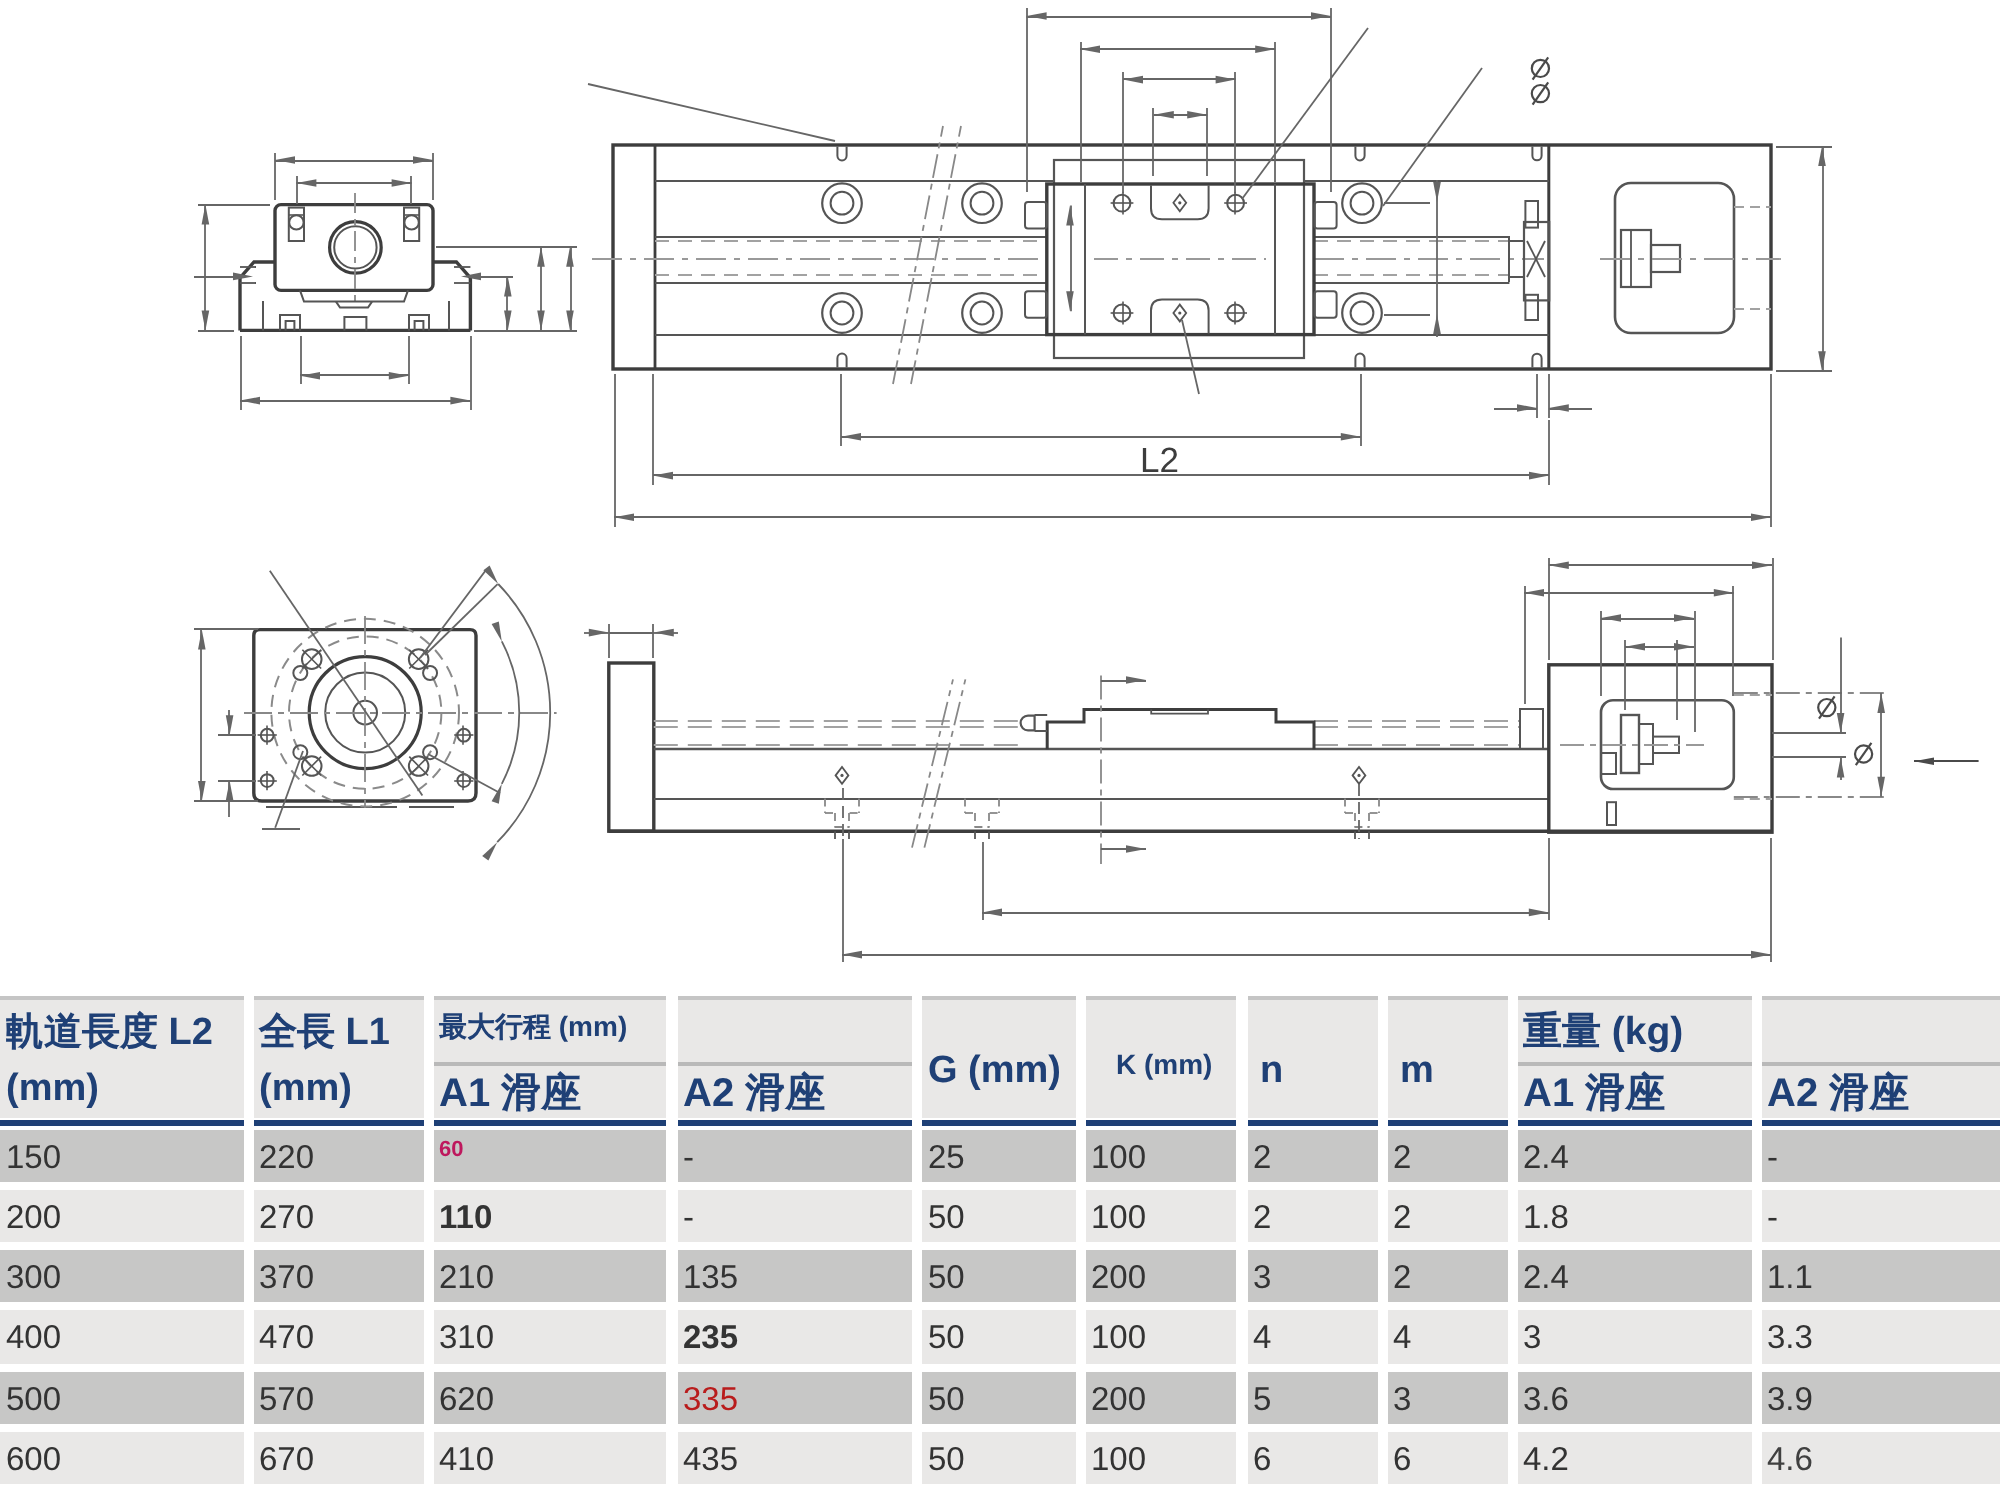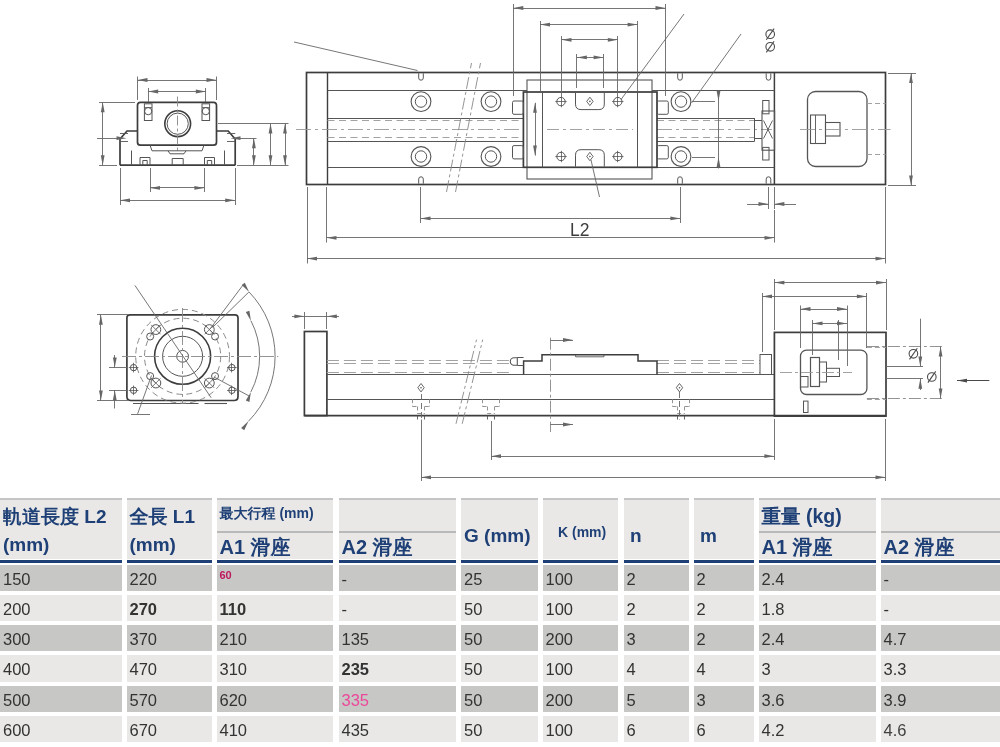--- a/index.html
+++ b/index.html
@@ -446,21 +446,21 @@
 <div style="position:absolute;left:626.5px;top:568.5px;font-size:16.5px;color:#333;font-weight:400;white-space:nowrap;line-height:1.22">2</div>
 <div style="position:absolute;left:693.5px;top:564.5px;width:60px;height:26.2px;background:#c7c7c6"></div>
 <div style="position:absolute;left:696.5px;top:568.5px;font-size:16.5px;color:#333;font-weight:400;white-space:nowrap;line-height:1.22">2</div>
 <div style="position:absolute;left:758.5px;top:564.5px;width:117px;height:26.2px;background:#c7c7c6"></div>
 <div style="position:absolute;left:761.5px;top:568.5px;font-size:16.5px;color:#333;font-weight:400;white-space:nowrap;line-height:1.22">2.4</div>
 <div style="position:absolute;left:880.5px;top:564.5px;width:119.5px;height:26.2px;background:#c7c7c6"></div>
 <div style="position:absolute;left:883.5px;top:568.5px;font-size:16.5px;color:#333;font-weight:400;white-space:nowrap;line-height:1.22">-</div>
 <div style="position:absolute;left:0px;top:594.8px;width:121.5px;height:26.2px;background:#e9e8e7"></div>
 <div style="position:absolute;left:3px;top:598.8px;font-size:16.5px;color:#333;font-weight:400;white-space:nowrap;line-height:1.22">200</div>
 <div style="position:absolute;left:126.5px;top:594.8px;width:85px;height:26.2px;background:#e9e8e7"></div>
-<div style="position:absolute;left:129.5px;top:598.8px;font-size:16.5px;color:#333;font-weight:700;white-space:nowrap;line-height:1.22">270</div>
+<div style="position:absolute;left:129.5px;top:598.8px;font-size:16.5px;color:#333;font-weight:400;white-space:nowrap;line-height:1.22">270</div>
 <div style="position:absolute;left:216.5px;top:594.8px;width:116.5px;height:26.2px;background:#e9e8e7"></div>
 <div style="position:absolute;left:219.5px;top:598.8px;font-size:16.5px;color:#333;font-weight:700;white-space:nowrap;line-height:1.22">110</div>
 <div style="position:absolute;left:338.5px;top:594.8px;width:117.5px;height:26.2px;background:#e9e8e7"></div>
 <div style="position:absolute;left:341.5px;top:598.8px;font-size:16.5px;color:#333;font-weight:400;white-space:nowrap;line-height:1.22">-</div>
 <div style="position:absolute;left:461px;top:594.8px;width:76.5px;height:26.2px;background:#e9e8e7"></div>
 <div style="position:absolute;left:464px;top:598.8px;font-size:16.5px;color:#333;font-weight:400;white-space:nowrap;line-height:1.22">50</div>
 <div style="position:absolute;left:542.5px;top:594.8px;width:75.5px;height:26.2px;background:#e9e8e7"></div>
 <div style="position:absolute;left:545.5px;top:598.8px;font-size:16.5px;color:#333;font-weight:400;white-space:nowrap;line-height:1.22">100</div>
 <div style="position:absolute;left:623.5px;top:594.8px;width:65px;height:26.2px;background:#e9e8e7"></div>
 <div style="position:absolute;left:626.5px;top:598.8px;font-size:16.5px;color:#333;font-weight:400;white-space:nowrap;line-height:1.22">2</div>
@@ -482,21 +482,21 @@
 <div style="position:absolute;left:464px;top:629.1px;font-size:16.5px;color:#333;font-weight:400;white-space:nowrap;line-height:1.22">50</div>
 <div style="position:absolute;left:542.5px;top:625.1px;width:75.5px;height:26.2px;background:#c7c7c6"></div>
 <div style="position:absolute;left:545.5px;top:629.1px;font-size:16.5px;color:#333;font-weight:400;white-space:nowrap;line-height:1.22">200</div>
 <div style="position:absolute;left:623.5px;top:625.1px;width:65px;height:26.2px;background:#c7c7c6"></div>
 <div style="position:absolute;left:626.5px;top:629.1px;font-size:16.5px;color:#333;font-weight:400;white-space:nowrap;line-height:1.22">3</div>
 <div style="position:absolute;left:693.5px;top:625.1px;width:60px;height:26.2px;background:#c7c7c6"></div>
 <div style="position:absolute;left:696.5px;top:629.1px;font-size:16.5px;color:#333;font-weight:400;white-space:nowrap;line-height:1.22">2</div>
 <div style="position:absolute;left:758.5px;top:625.1px;width:117px;height:26.2px;background:#c7c7c6"></div>
 <div style="position:absolute;left:761.5px;top:629.1px;font-size:16.5px;color:#333;font-weight:400;white-space:nowrap;line-height:1.22">2.4</div>
 <div style="position:absolute;left:880.5px;top:625.1px;width:119.5px;height:26.2px;background:#c7c7c6"></div>
-<div style="position:absolute;left:883.5px;top:629.1px;font-size:16.5px;color:#333;font-weight:400;white-space:nowrap;line-height:1.22">4.7</div>
+<div style="position:absolute;left:883.5px;top:629.1px;font-size:16.5px;color:#333;font-weight:400;white-space:nowrap;line-height:1.22">1.1</div>
 <div style="position:absolute;left:0px;top:655.4px;width:121.5px;height:26.2px;background:#e9e8e7"></div>
 <div style="position:absolute;left:3px;top:659.4px;font-size:16.5px;color:#333;font-weight:400;white-space:nowrap;line-height:1.22">400</div>
 <div style="position:absolute;left:126.5px;top:655.4px;width:85px;height:26.2px;background:#e9e8e7"></div>
 <div style="position:absolute;left:129.5px;top:659.4px;font-size:16.5px;color:#333;font-weight:400;white-space:nowrap;line-height:1.22">470</div>
 <div style="position:absolute;left:216.5px;top:655.4px;width:116.5px;height:26.2px;background:#e9e8e7"></div>
 <div style="position:absolute;left:219.5px;top:659.4px;font-size:16.5px;color:#333;font-weight:400;white-space:nowrap;line-height:1.22">310</div>
 <div style="position:absolute;left:338.5px;top:655.4px;width:117.5px;height:26.2px;background:#e9e8e7"></div>
 <div style="position:absolute;left:341.5px;top:659.4px;font-size:16.5px;color:#333;font-weight:700;white-space:nowrap;line-height:1.22">235</div>
 <div style="position:absolute;left:461px;top:655.4px;width:76.5px;height:26.2px;background:#e9e8e7"></div>
 <div style="position:absolute;left:464px;top:659.4px;font-size:16.5px;color:#333;font-weight:400;white-space:nowrap;line-height:1.22">50</div>
@@ -510,21 +510,21 @@
 <div style="position:absolute;left:761.5px;top:659.4px;font-size:16.5px;color:#333;font-weight:400;white-space:nowrap;line-height:1.22">3</div>
 <div style="position:absolute;left:880.5px;top:655.4px;width:119.5px;height:26.2px;background:#e9e8e7"></div>
 <div style="position:absolute;left:883.5px;top:659.4px;font-size:16.5px;color:#333;font-weight:400;white-space:nowrap;line-height:1.22">3.3</div>
 <div style="position:absolute;left:0px;top:685.7px;width:121.5px;height:26.2px;background:#c7c7c6"></div>
 <div style="position:absolute;left:3px;top:689.7px;font-size:16.5px;color:#333;font-weight:400;white-space:nowrap;line-height:1.22">500</div>
 <div style="position:absolute;left:126.5px;top:685.7px;width:85px;height:26.2px;background:#c7c7c6"></div>
 <div style="position:absolute;left:129.5px;top:689.7px;font-size:16.5px;color:#333;font-weight:400;white-space:nowrap;line-height:1.22">570</div>
 <div style="position:absolute;left:216.5px;top:685.7px;width:116.5px;height:26.2px;background:#c7c7c6"></div>
 <div style="position:absolute;left:219.5px;top:689.7px;font-size:16.5px;color:#333;font-weight:400;white-space:nowrap;line-height:1.22">620</div>
 <div style="position:absolute;left:338.5px;top:685.7px;width:117.5px;height:26.2px;background:#c7c7c6"></div>
-<div style="position:absolute;left:341.5px;top:689.7px;font-size:16.5px;color:#ec4899;font-weight:400;white-space:nowrap;line-height:1.22">335</div>
+<div style="position:absolute;left:341.5px;top:689.7px;font-size:16.5px;color:#b91c1c;font-weight:400;white-space:nowrap;line-height:1.22">335</div>
 <div style="position:absolute;left:461px;top:685.7px;width:76.5px;height:26.2px;background:#c7c7c6"></div>
 <div style="position:absolute;left:464px;top:689.7px;font-size:16.5px;color:#333;font-weight:400;white-space:nowrap;line-height:1.22">50</div>
 <div style="position:absolute;left:542.5px;top:685.7px;width:75.5px;height:26.2px;background:#c7c7c6"></div>
 <div style="position:absolute;left:545.5px;top:689.7px;font-size:16.5px;color:#333;font-weight:400;white-space:nowrap;line-height:1.22">200</div>
 <div style="position:absolute;left:623.5px;top:685.7px;width:65px;height:26.2px;background:#c7c7c6"></div>
 <div style="position:absolute;left:626.5px;top:689.7px;font-size:16.5px;color:#333;font-weight:400;white-space:nowrap;line-height:1.22">5</div>
 <div style="position:absolute;left:693.5px;top:685.7px;width:60px;height:26.2px;background:#c7c7c6"></div>
 <div style="position:absolute;left:696.5px;top:689.7px;font-size:16.5px;color:#333;font-weight:400;white-space:nowrap;line-height:1.22">3</div>
 <div style="position:absolute;left:758.5px;top:685.7px;width:117px;height:26.2px;background:#c7c7c6"></div>
 <div style="position:absolute;left:761.5px;top:689.7px;font-size:16.5px;color:#333;font-weight:400;white-space:nowrap;line-height:1.22">3.6</div>

